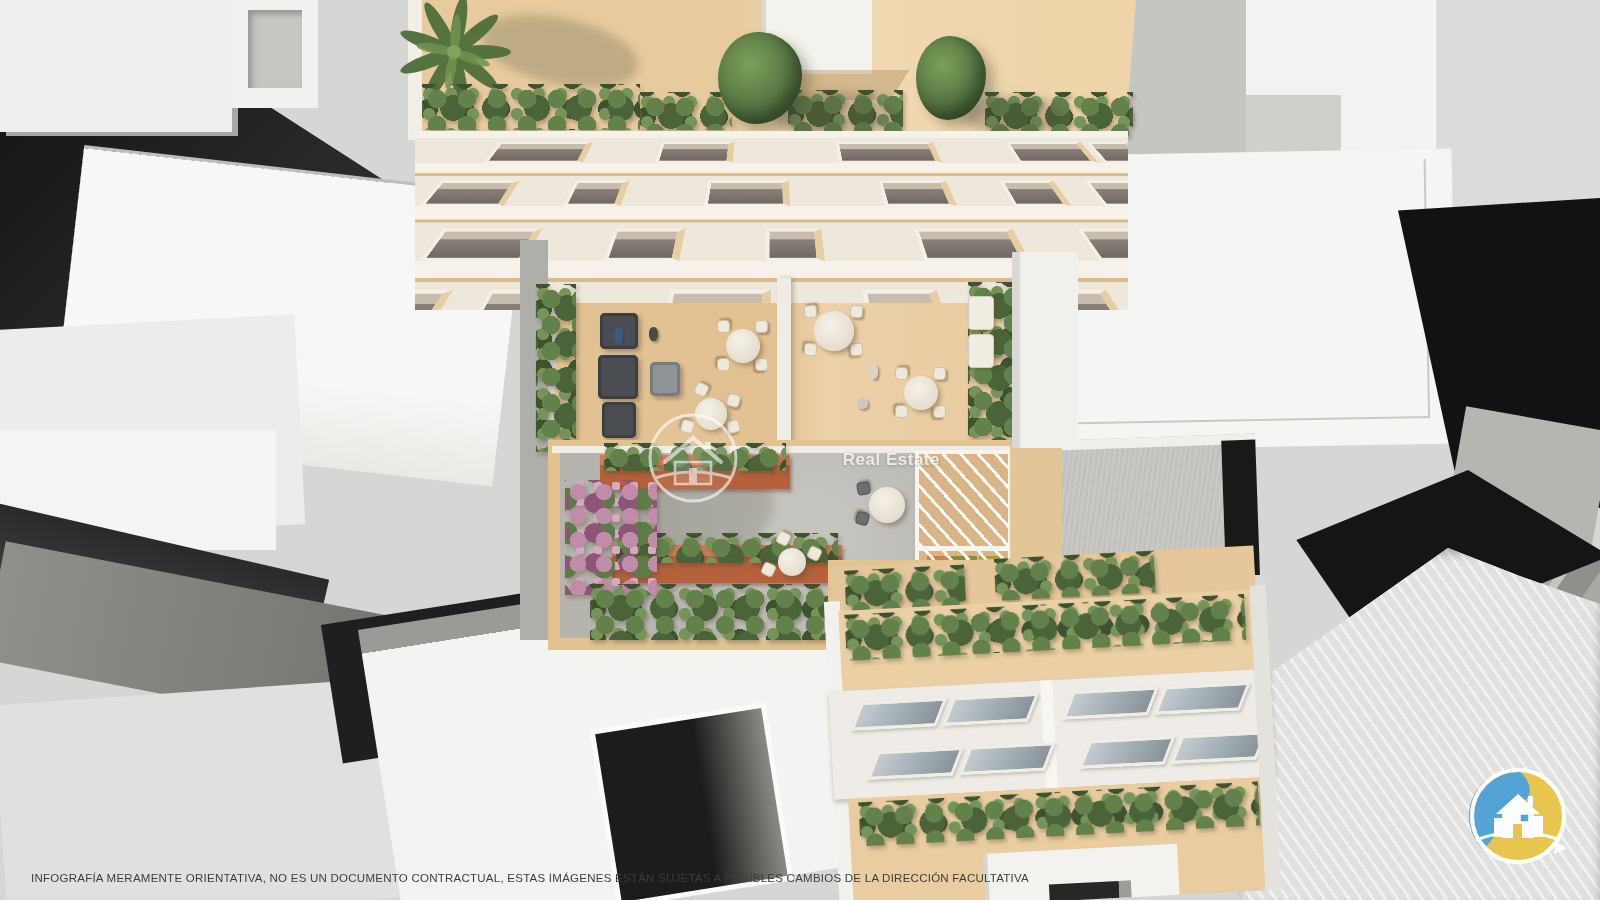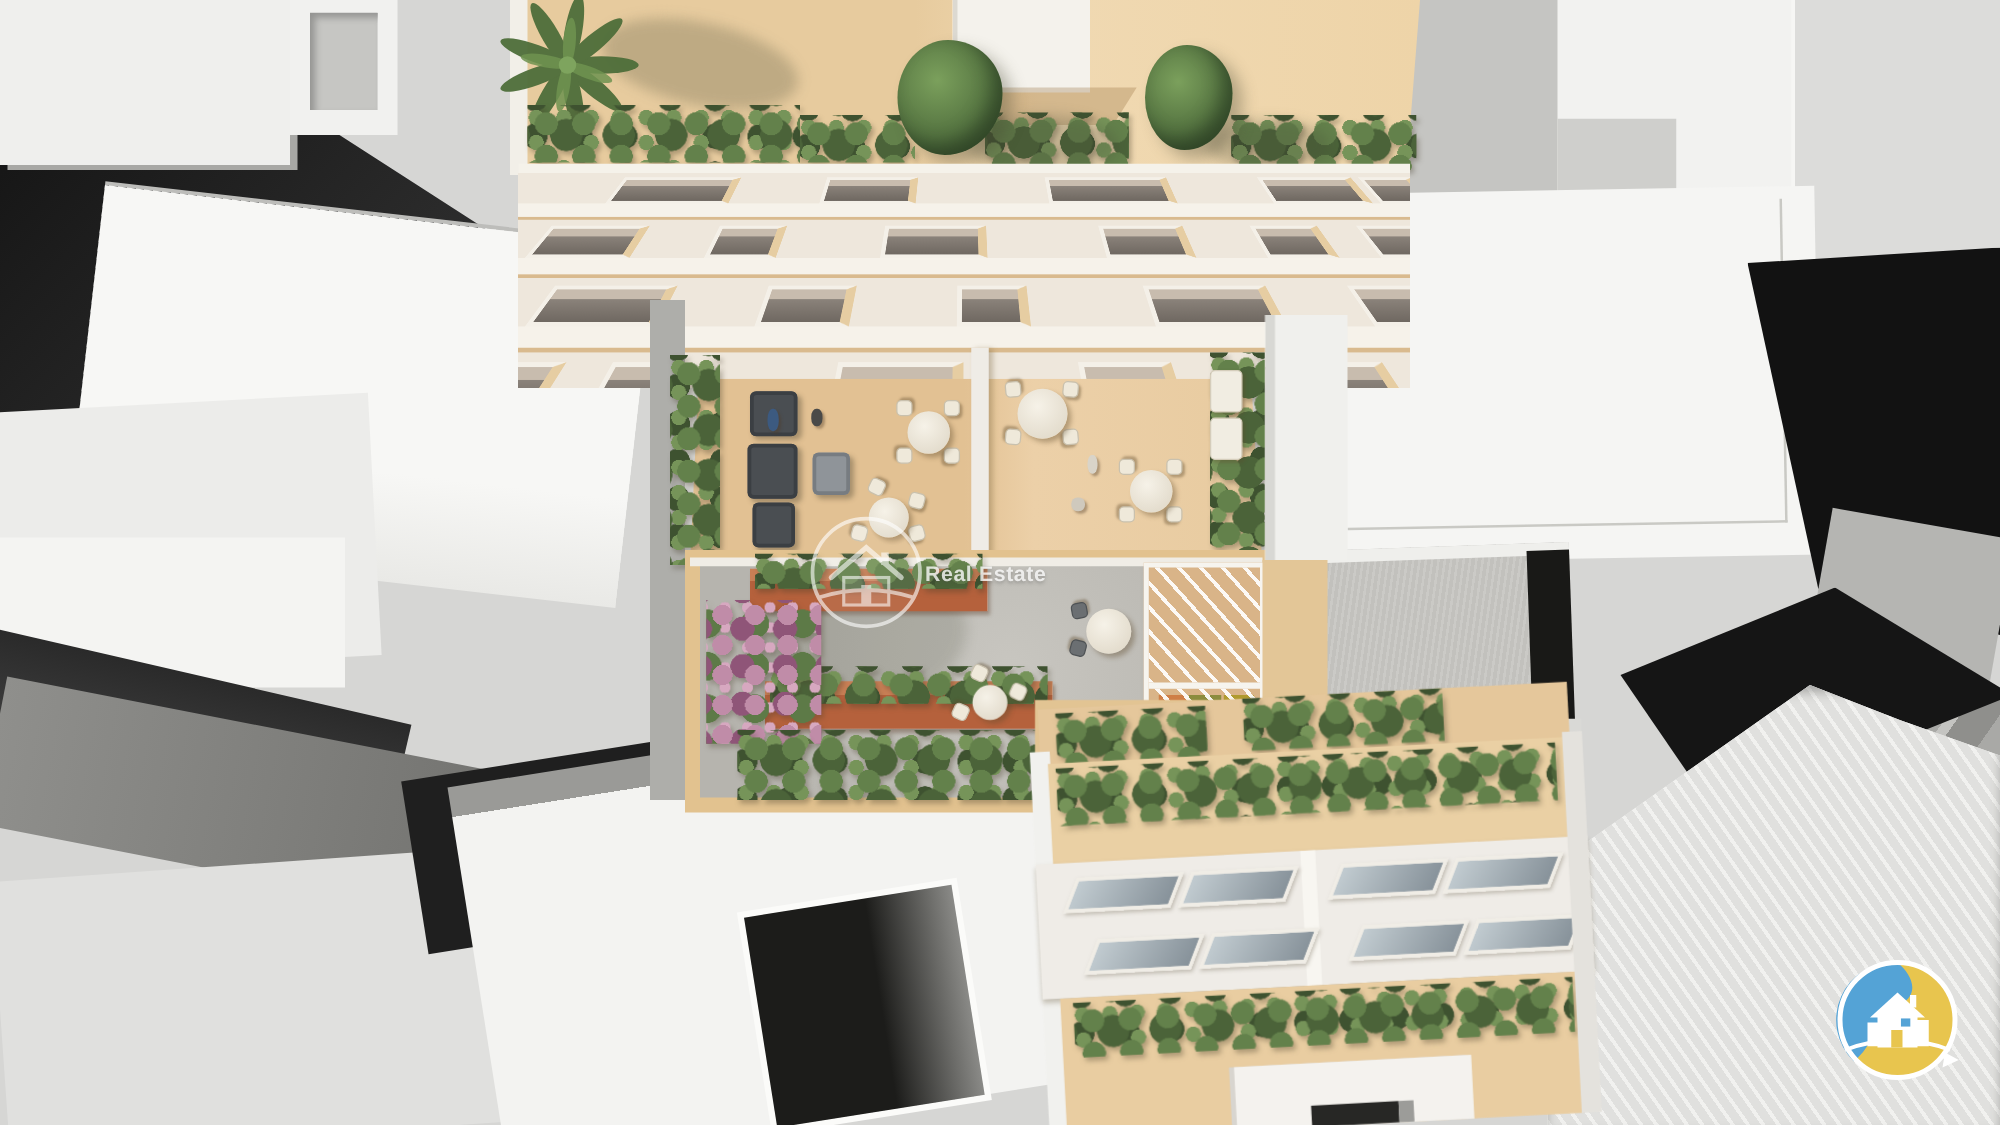--- a/index.html
+++ b/index.html
@@ -51,21 +51,21 @@
   .person{position:absolute;border-radius:45%;}
   .skl{position:absolute;width:80px;height:22px;transform:skewX(-24deg);
     background:linear-gradient(100deg,#c2ccd1,#87929a);border:3px solid #f0ede6;
     box-shadow:2px 2px 3px rgba(100,90,70,.3);}
   .planter{position:absolute;background:linear-gradient(180deg,#c97f55 0 30%,#b5613c 30%);
     box-shadow:2px 3px 3px rgba(90,60,40,.4);}
   .slats{background-image:repeating-linear-gradient(48deg,rgba(255,255,255,.92) 0 3px,rgba(255,255,255,0) 3px 13px);}
   
   .wmTitle{position:absolute;left:738px;top:422px;width:260px;font-size:24px;font-weight:bold;
     letter-spacing:.5px;color:rgba(255,255,255,.82);text-shadow:0 1px 3px rgba(70,70,70,.35);}
-  .wmSub{position:absolute;left:740px;top:450px;width:200px;text-align:left;font-size:17px;
+  .wmSub{position:absolute;left:740px;top:450px;width:200px;text-align:right;font-size:17px;
     font-weight:bold;letter-spacing:.5px;color:rgba(255,255,255,.78);text-shadow:0 1px 3px rgba(70,70,70,.35);}
   .disclaimer{position:absolute;left:31px;top:872px;font-size:11.5px;letter-spacing:.25px;color:#3c3c3c;}
 </style>
 </head>
 <body>
 
 <div class="stage">
 
   <div class="abs" style="left:0;top:0;width:432px;height:528px;
               clip-path:polygon(0% 0%,24% 0%,100% 40%,100% 67%,57% 75%,0% 100%);
@@ -327,14 +327,15 @@
     <polygon points="28,48 50,28 72,48" fill="#ffffff"></polygon>
     <rect x="60" y="30" width="5" height="10" fill="#ffffff"></rect>
     <rect x="34" y="46" width="32" height="26" fill="#ffffff"></rect>
     <rect x="26" y="52" width="9" height="19" fill="#ffffff"></rect>
     <rect x="65" y="50" width="10" height="21" fill="#ffffff"></rect>
     <rect x="52" y="48" width="9" height="8" fill="#54a3d6" stroke="#ffffff" stroke-width="1.5"></rect>
     <rect x="45" y="58" width="9" height="14" fill="#e8c54e"></rect>
     <polygon points="88,76 99,82 86,88" fill="#ffffff"></polygon>
   </svg>
 
+  <div class="disclaimer">INFOGRAFÍA MERAMENTE ORIENTATIVA, NO ES UN DOCUMENTO CONTRACTUAL, ESTAS IMÁGENES ESTÁN SUJETAS A POSIBLES CAMBIOS DE LA DIRECCIÓN FACULTATIVA</div>
 
 </div>
 
 </body></html>

